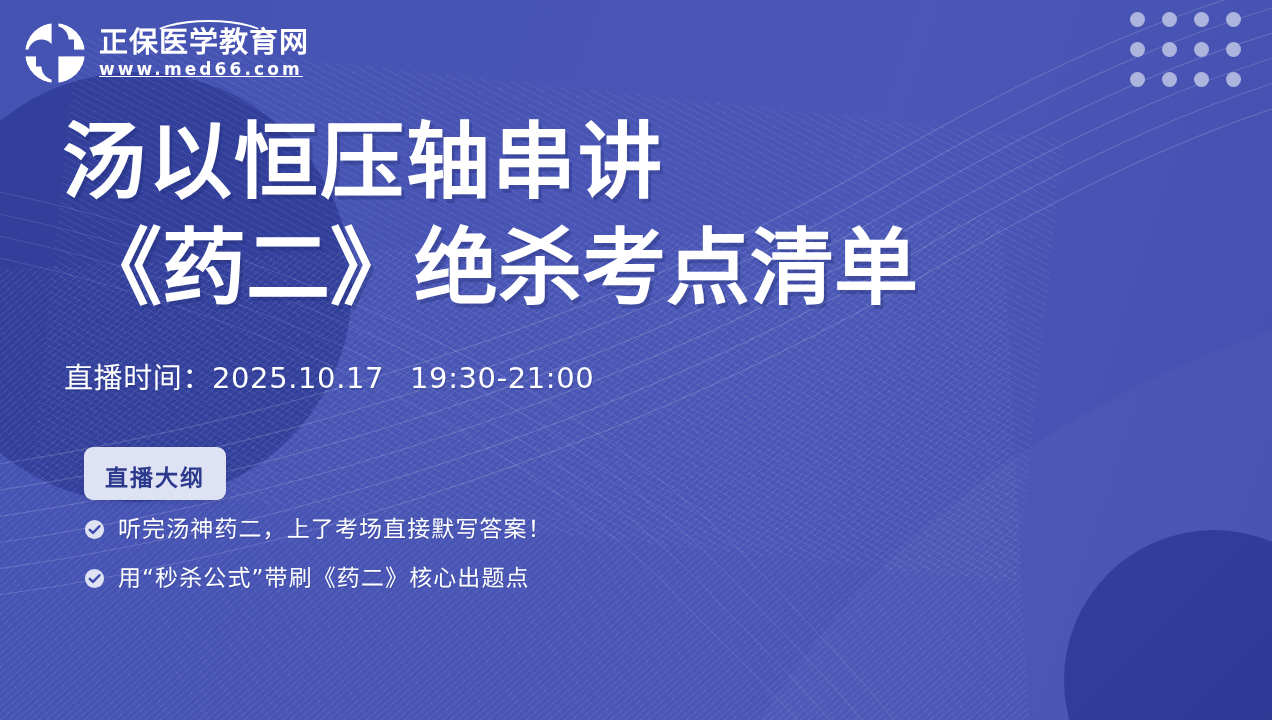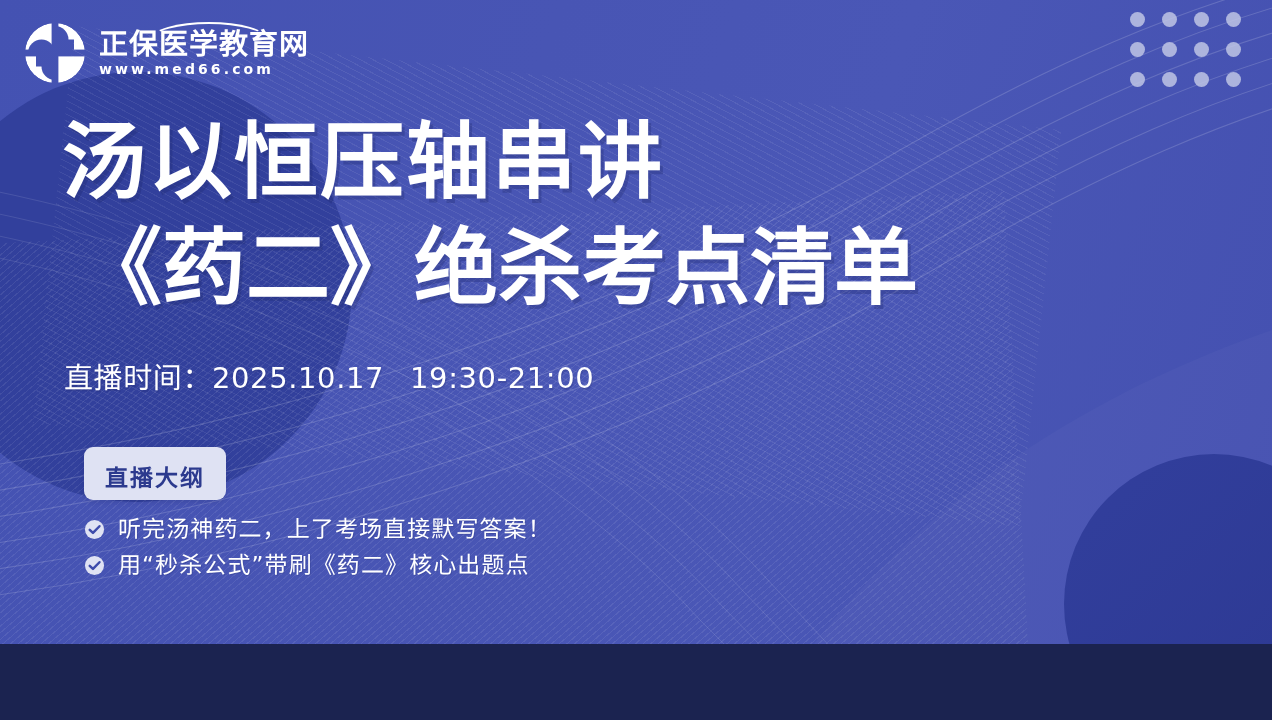--- a/index.html
+++ b/index.html
@@ -4,21 +4,21 @@
 <title>直播海报</title>
 <style>
   html, body {
     margin: 0;
     padding: 0;
     background: #1b2350;
   }
   #poster {
     position: relative;
     width: 1272px;
-    height: 644px;
+    height: 720px;
     overflow: hidden;
     font-family: "DejaVu Sans", "Liberation Sans", sans-serif;
     background: linear-gradient(108deg, #4452b2 0%, #4855b4 38%, #4a57b6 62%, #4450b0 100%);
     user-select: none;
   }
 
   
   .bg-layer { position: absolute; pointer-events: none; }
 
   .bg-dark-circle-left {
@@ -125,25 +125,26 @@
     left: 0; top: 0;
     width: 116px; height: 34px;
     border-radius: 50%;
     border: 2px solid #ffffff;
     border-bottom-color: transparent;
     border-left-color: transparent;
     border-right-color: transparent;
     box-sizing: border-box;
   }
   .logo-url {
-    font-size: 14px;
+    font-size: 17px;
     font-weight: 700;
     color: #ffffff;
     letter-spacing: 3.1px;
     white-space: nowrap;
+    text-decoration: underline;
   }
 
   
   .headline {
     position: absolute;
     left: 0;
     top: 110px;
     width: 1272px;
   }
   .headline-line {
@@ -189,21 +190,21 @@
     box-shadow: 0 2px 5px rgba(25,34,95,0.18);
   }
 
   
   .bullets {
     position: absolute;
     left: 84px;
     top: 518px;
     display: flex;
     flex-direction: column;
-    gap: 13px;
+    gap: 26px;
   }
   .bullet {
     display: flex;
     align-items: center;
     gap: 13px;
   }
   .bullet-icon { width: 21px; height: 21px; flex: none; display: block; }
   .bullet-text {
     font-size: 23px;
     font-weight: 400;

